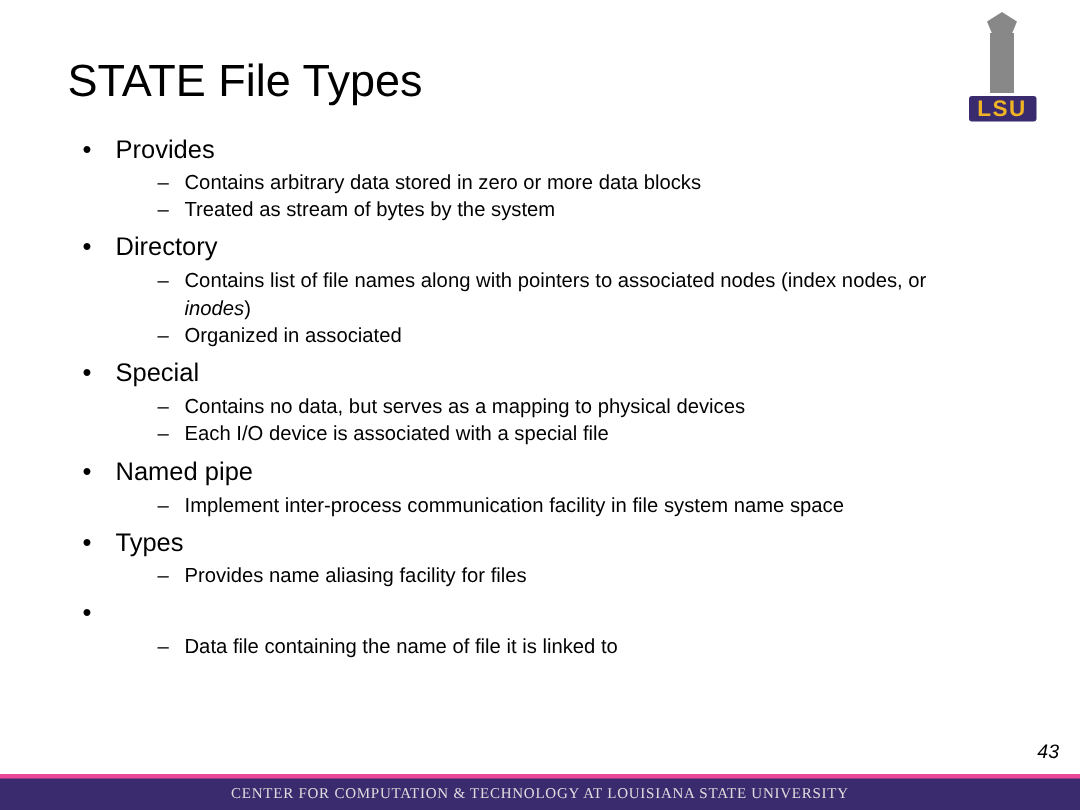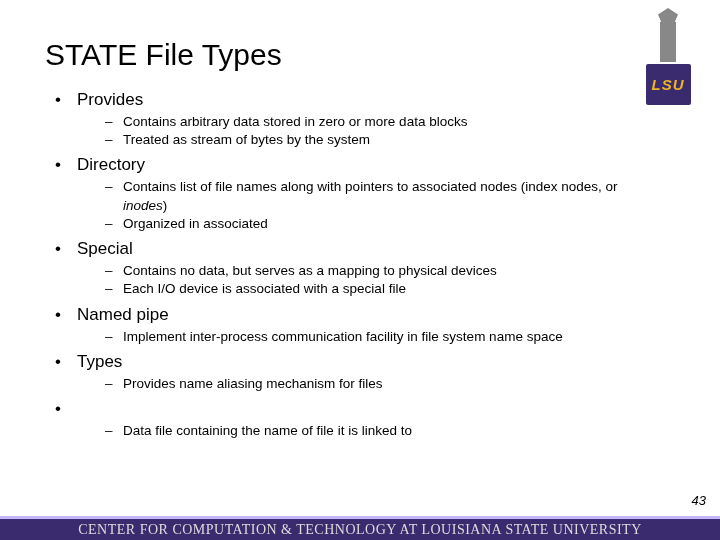--- a/index.html
+++ b/index.html
@@ -81,23 +81,22 @@
     width: 20px;
     height: 16px;
     background: #888;
     clip-path: polygon(20% 100%, 80% 100%, 100% 40%, 50% 0%, 0% 40%);
   }
   .lsu-text {
     background: #3a2b6f;
     color: #f0b323;
     font-weight: bold;
     font-size: 15px;
-    padding: 12px 6px;
+    padding: 0 6px;
     border-radius: 2px;
-    font-style: italic;
     letter-spacing: 1px;
     display: inline-block;
     margin-top: 2px;
   }
   .content {
     padding: 18px 55px 0 55px;
   }
   .item {
     margin-bottom: 6px;
   }
@@ -137,23 +136,23 @@
     font-size: 13px;
     font-style: italic;
   }
   .footer-bar {
     position: absolute;
     bottom: 0;
     left: 0;
     width: 100%;
     height: 24px;
     background: #3a2b6f;
-    border-top: 3px solid #c4b5fd;
+    border-top: 3px solid #ec4899;
     color: #ddd;
-    font-size: 14px;
+    font-size: 10px;
     text-align: center;
     line-height: 22px;
     font-family: Georgia, 'Times New Roman', serif;
     letter-spacing: 0.5px;
     margin-top: 17px;
   }
 </style>
 </head>
 <body>
 
@@ -232,21 +231,21 @@
         </div>
       </div>
       <div class="item">
         <div class="bullet-row">
           <span class="bullet-dot">•</span>
           <span class="bullet-label">Types</span>
         </div>
         <div class="sublist">
           <div class="subrow">
             <span class="dash">–</span>
-            <span class="subtext">Provides name aliasing mechanism for files</span>
+            <span class="subtext">Provides name aliasing facility for files</span>
           </div>
         </div>
       </div>
       <div class="item">
         <div class="bullet-row">
           <span class="bullet-dot">•</span>
         </div>
         <div class="sublist">
           <div class="subrow">
             <span class="dash">–</span>

